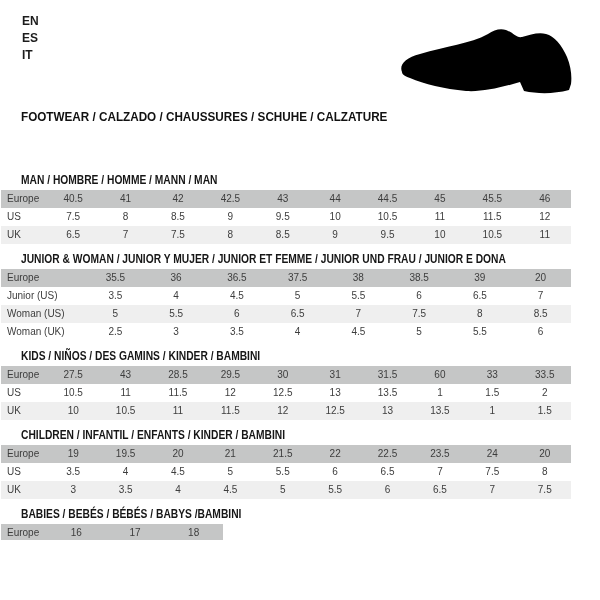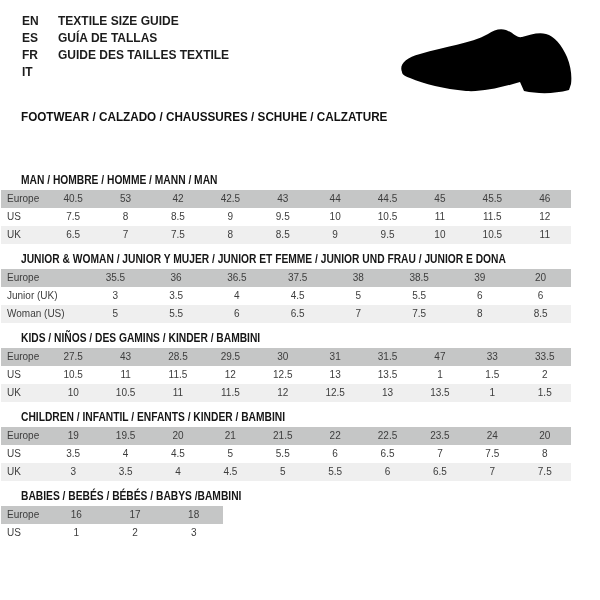--- a/index.html
+++ b/index.html
@@ -54,29 +54,23 @@
   table.size-table tr:nth-child(odd):not(:first-child){background:var(--alt-row-bg);}
 </style>
 </head>
 <body>
 
 <div class="sheet">
 
   <div class="langs">
       <div class="lang-row">
         <span class="lang-code">EN</span>
-        <span class="lang-label">TEXTILE SIZE GUIDE</span>
       </div>
       <div class="lang-row">
         <span class="lang-code">ES</span>
-        <span class="lang-label">GUÍA DE TALLAS</span>
-      </div>
-      <div class="lang-row">
-        <span class="lang-code">FR</span>
-        <span class="lang-label">GUIDE DES TAILLES TEXTILE</span>
       </div>
       <div class="lang-row">
         <span class="lang-code">IT</span>
       </div>
     </div>
 
   <div class="category">FOOTWEAR / CALZADO / CHAUSSURES / SCHUHE / CALZATURE</div>
 
   <div class="shoe-wrap">
     <svg viewBox="0 0 205 100" xmlns="http://www.w3.org/2000/svg" aria-hidden="true">
@@ -100,21 +94,21 @@
 
   <div class="tables">
 
     <section>
       <h2 class="sec-title">MAN / HOMBRE / HOMME / MANN / MAN</h2>
       <table class="size-table">
           <tbody>
             <tr>
               <th class="row-label">Europe</th>
               <td>40.5</td>
-              <td>53</td>
+              <td>41</td>
               <td>42</td>
               <td>42.5</td>
               <td>43</td>
               <td>44</td>
               <td>44.5</td>
               <td>45</td>
               <td>45.5</td>
               <td>46</td>
             </tr>
             <tr>
@@ -156,59 +150,70 @@
               <td>35.5</td>
               <td>36</td>
               <td>36.5</td>
               <td>37.5</td>
               <td>38</td>
               <td>38.5</td>
               <td>39</td>
               <td>20</td>
             </tr>
             <tr>
-              <th class="row-label">Junior (UK)</th>
+              <th class="row-label">Junior (US)</th>
+              <td>3.5</td>
+              <td>4</td>
+              <td>4.5</td>
+              <td>5</td>
+              <td>5.5</td>
+              <td>6</td>
+              <td>6.5</td>
+              <td>7</td>
+            </tr>
+            <tr>
+              <th class="row-label">Woman (US)</th>
+              <td>5</td>
+              <td>5.5</td>
+              <td>6</td>
+              <td>6.5</td>
+              <td>7</td>
+              <td>7.5</td>
+              <td>8</td>
+              <td>8.5</td>
+            </tr>
+            <tr>
+              <th class="row-label">Woman (UK)</th>
+              <td>2.5</td>
               <td>3</td>
               <td>3.5</td>
               <td>4</td>
               <td>4.5</td>
               <td>5</td>
               <td>5.5</td>
               <td>6</td>
-              <td>6</td>
-            </tr>
-            <tr>
-              <th class="row-label">Woman (US)</th>
-              <td>5</td>
-              <td>5.5</td>
-              <td>6</td>
-              <td>6.5</td>
-              <td>7</td>
-              <td>7.5</td>
-              <td>8</td>
-              <td>8.5</td>
             </tr>
           </tbody>
         </table>
     </section>
 
     <section>
       <h2 class="sec-title">KIDS / NIÑOS / DES GAMINS / KINDER / BAMBINI</h2>
       <table class="size-table">
           <tbody>
             <tr>
               <th class="row-label">Europe</th>
               <td>27.5</td>
               <td>43</td>
               <td>28.5</td>
               <td>29.5</td>
               <td>30</td>
               <td>31</td>
               <td>31.5</td>
-              <td>47</td>
+              <td>60</td>
               <td>33</td>
               <td>33.5</td>
             </tr>
             <tr>
               <th class="row-label">US</th>
               <td>10.5</td>
               <td>11</td>
               <td>11.5</td>
               <td>12</td>
               <td>12.5</td>

